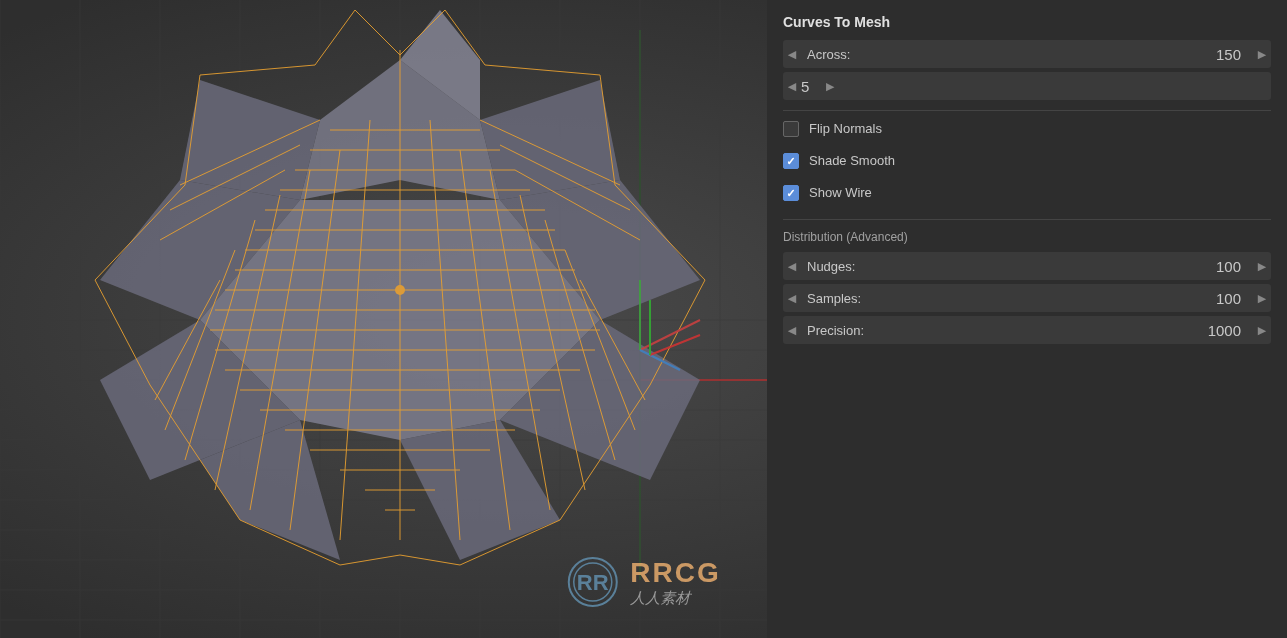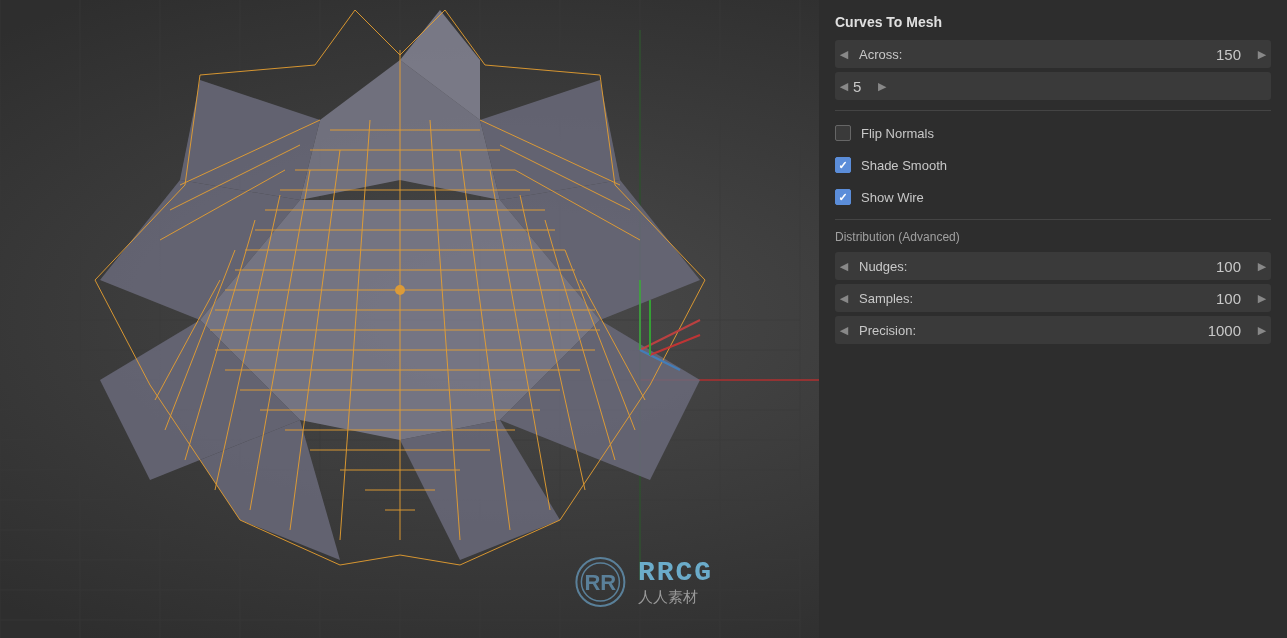--- a/index.html
+++ b/index.html
@@ -27,21 +27,21 @@
       position: absolute;
       left: 0; top: 0;
       width: 100%; height: 100%;
     }
 
     
     .panel {
       position: absolute;
       right: 0;
       top: 0;
-      width: 468px;
+      width: 520px;
       height: 638px;
       background: #2d2d2d;
       padding: 14px 16px;
       color: #c8c8c8;
       font-size: 13px;
       margin-left: 36px;
     }
 
     .panel-title {
       font-size: 14px;
@@ -104,21 +104,21 @@
     }
 
     .divider {
       height: 1px;
       background: #444;
       margin: 10px 0;
     }
 
     .checkbox-row {
       display: flex;
-      align-items: center;
+      align-items: flex-start;
       margin-bottom: 8px;
       height: 24px;
     }
 
     .checkbox-box {
       width: 16px;
       height: 16px;
       border: 1px solid #666;
       background: #3a3a3a;
       border-radius: 2px;
@@ -162,28 +162,29 @@
 
     .watermark-logo {
       width: 52px;
       height: 52px;
     }
 
     .watermark-text-cn {
       font-size: 15px;
       color: #bbb;
       font-family: Arial, sans-serif;
+      font-style: italic;
     }
 
     .watermark-text-en {
       font-size: 28px;
       font-weight: bold;
-      color: #7dd3fc;
+      color: #fdba74;
       letter-spacing: 2px;
-      font-family: Liberation Mono, monospace;
+      font-family: Liberation Sans, sans-serif;
     }
   </style>
 </head>
 <body>
 
 <div class="viewport">
 
   <svg class="grid-canvas" xmlns="http://www.w3.org/2000/svg">
 
     <defs>

